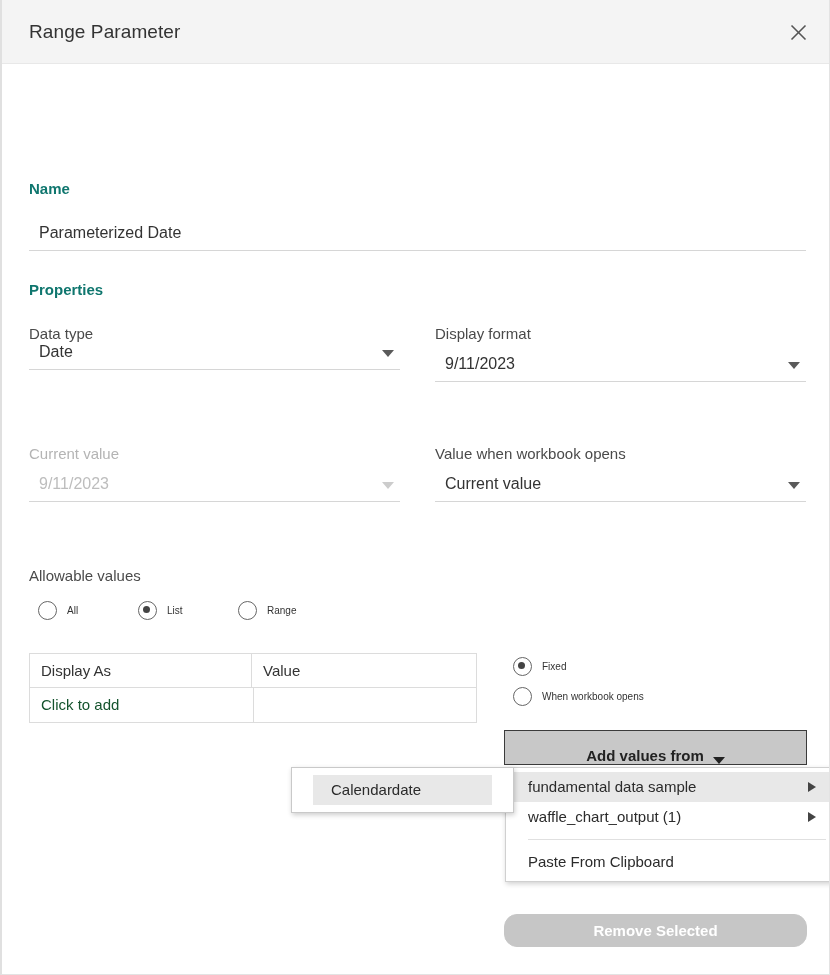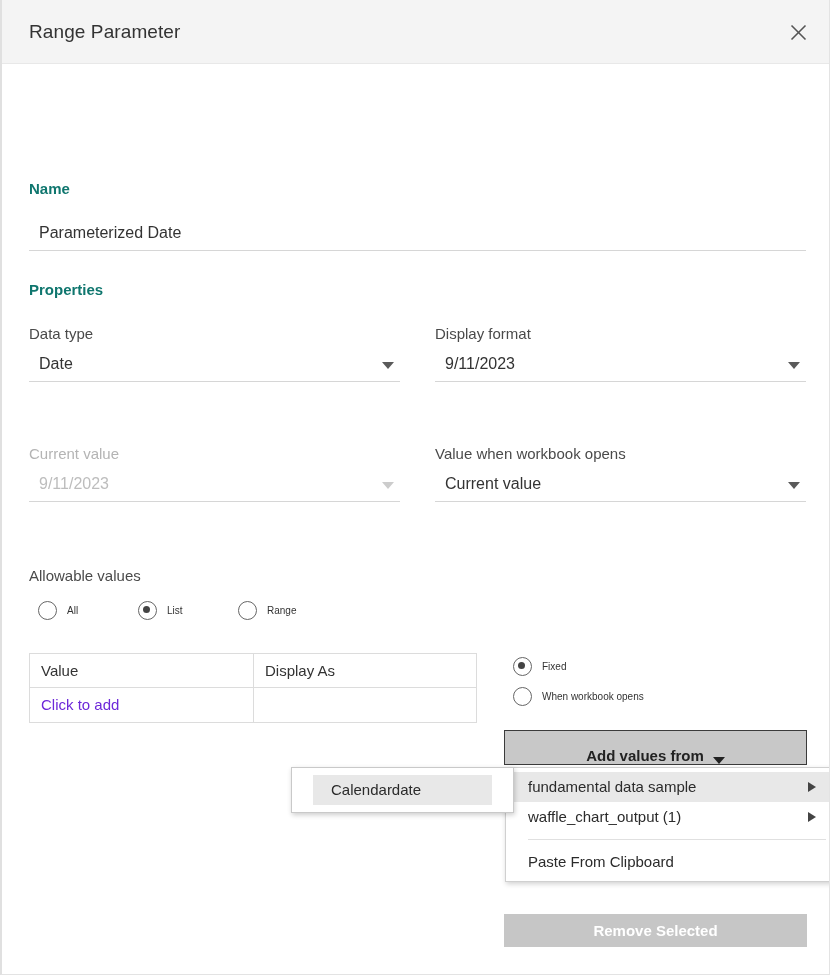--- a/index.html
+++ b/index.html
@@ -146,21 +146,21 @@
     height: 34px;
     line-height: 34px;
     padding-left: 11px;
     font-size: 15px;
     color: #333333;
     overflow: hidden;
     white-space: nowrap;
   }
   .vt-cell:last-child { border-right: none; }
   .vt-head .vt-cell { border-bottom: 1px solid #dcdcdc; }
-  .vt-body .vt-cell { color: #6d28d9; cursor: text; }
+  .vt-body .vt-cell { color: #14532d; cursor: text; }
   .vt-col-a { width: 224px; }
   .vt-col-b { width: 222px; }
 
   
   .btn {
     position: absolute;
     display: flex;
     align-items: center;
     justify-content: center;
     font-size: 15px;
@@ -254,21 +254,21 @@
   <div class="dialog-body">
 
     <div class="section-label" style="left:27px; top:116px;">Name</div>
     <div class="uline" style="left:27px; top:157px; width:777px;">
       <span class="val">Parameterized Date</span>
     </div>
 
     <div class="section-label" style="left:27px; top:217px;">Properties</div>
 
     <div class="field-label" style="left:27px; top:261px;">Data type</div>
-    <div class="uline" style="left:27px; top:288px; width:371px;text-align:center;">
+    <div class="uline" style="left:27px; top:276px; width:371px;text-align:center;">
       <span class="val">Date</span>
       <span class="caret"></span>
     </div>
 
     <div class="field-label" style="left:433px; top:261px;">Display format</div>
     <div class="uline" style="left:433px; top:288px; width:371px;">
       <span class="val">9/11/2023</span>
       <span class="caret"></span>
     </div>
 
@@ -296,22 +296,22 @@
         <span class="radio-label">List</span>
       </div>
       <div class="radio-item" style="left:236px; top:537px;">
         <span class="radio-circle"></span>
         <span class="radio-label">Range</span>
       </div>
     </div>
 
     <div class="values-table" style="left:27px; top:589px;">
       <div class="vt-row vt-head">
+        <div class="vt-cell vt-col-b">Display As</div>
         <div class="vt-cell vt-col-a">Value</div>
-        <div class="vt-cell vt-col-b">Display As</div>
       </div>
       <div class="vt-row vt-body">
         <div class="vt-cell vt-col-a">Click to add</div>
         <div class="vt-cell vt-col-b"></div>
       </div>
     </div>
 
     <div class="radio-group">
       <div class="radio-item" style="left:511px; top:593px;">
         <span class="radio-circle checked"></span>
@@ -321,21 +321,21 @@
         <span class="radio-circle"></span>
         <span class="radio-label">When workbook opens</span>
       </div>
     </div>
 
     <div class="btn btn-grey" style="left:502px; top:666px; width:303px; height:35px;align-items:flex-end;">
       <span>Add values from</span>
       <span class="btn-caret"></span>
     </div>
 
-    <div class="btn btn-disabled" style="left:502px; top:850px; width:303px; height:33px;">
+    <div class="btn btn-disabled" style="left:502px; top:850px; width:303px; height:33px;border-radius:13px;">
       <span>Remove Selected</span>
     </div>
 
     <div class="ctx-menu" style="left:503px; top:703px; width:340px;">
       <div class="ctx-item hover">
         <span>fundamental data sample</span>
         <span class="ctx-arrow"></span>
       </div>
       <div class="ctx-item">
         <span>waffle_chart_output (1)</span>

